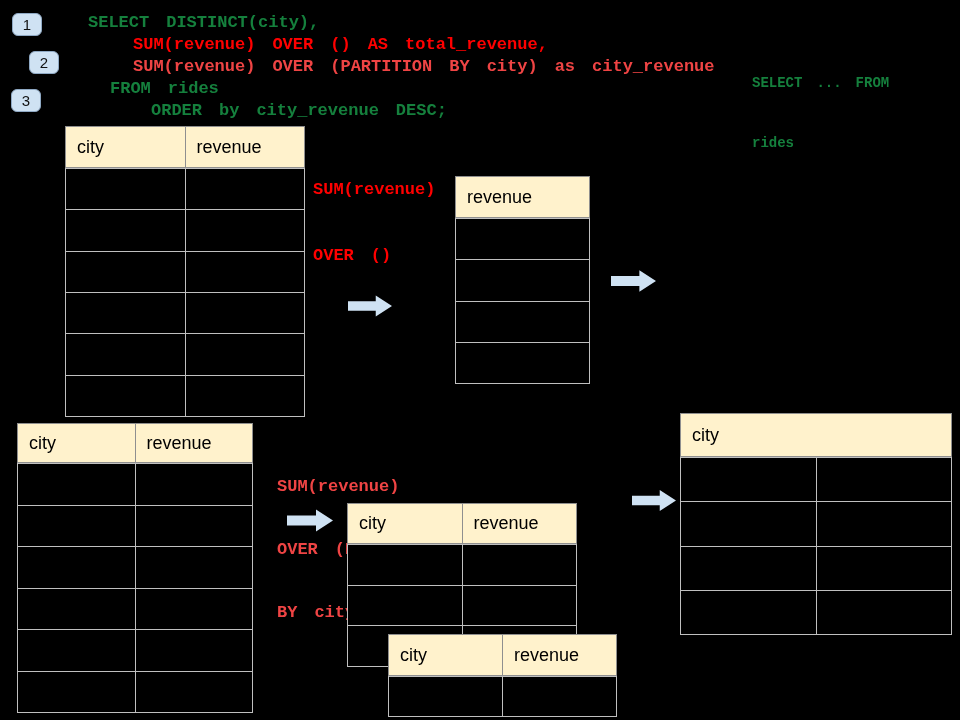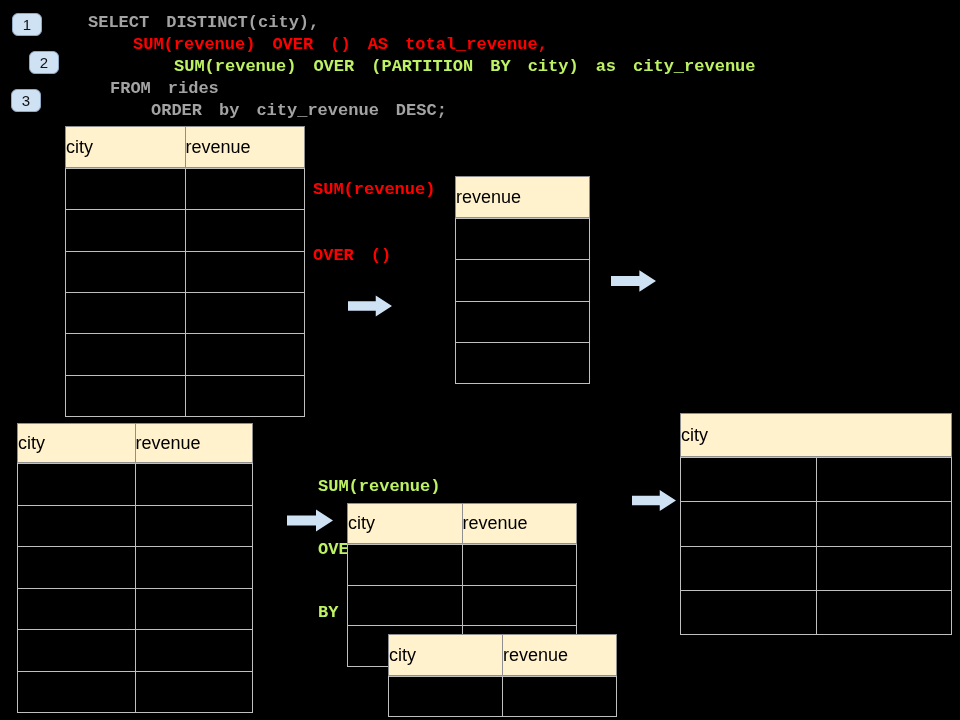--- a/index.html
+++ b/index.html
@@ -21,23 +21,23 @@
   #badge-2 { left:29px; top:51px; }
   #badge-3 { left:11px; top:89px; }
 
   
   .code {
     position:absolute; white-space:pre;
     font-family:"Liberation Mono", monospace;
     font-weight:bold; font-size:17px; line-height:22px;
     word-spacing:0.4em;
   }
-  .c-purple { color:#a3a3a3; }
+  .c-purple { color:#15803d; }
   .c-red    { color:#FF0000; }
-  .c-green  { color:#bef264;margin-left:41px; }
+  .c-green  { color:#ef4444; }
 
   #sql-line-1 { left:88px;  top:12px; }
   #sql-line-2 { left:133px; top:34px;text-align:center; }
   #sql-line-3 { left:133px; top:56px; }
   #sql-line-4 { left:110px; top:78px; }
   #sql-line-5 { left:110px; top:100px;margin-left:41px; }
 
   #side-note {
     left:752px; top:33px; font-size:14px; line-height:20px;
   }
@@ -55,21 +55,21 @@
 
   
   .dtable {
     position:absolute; display:flex; flex-direction:column;
     box-sizing:border-box;
   }
   .t-head { display:flex; flex:0 0 auto; }
   .t-hcell {
     flex:1; background:#FFF2CC; border:1px solid #8F8F8F;
     color:#000; font-size:18px; display:flex; align-items:center;
-    box-sizing:border-box;
+    padding-left:11px; box-sizing:border-box;
   }
   .t-hcell:not(:first-child) { margin-left:-1px; }
   .t-row { display:flex; flex:1 1 0; margin-top:-1px; }
   .t-head + .t-row { margin-top:0; }
   .t-cell {
     flex:1; background:#000; border:1px solid #BFBFBF; box-sizing:border-box;
   }
   .t-cell:not(:first-child) { margin-left:-1px; }
 
   #table-source-top       { left:65px;  top:126px; width:240px; height:291px; }
@@ -93,20 +93,24 @@
   <div class="badge" id="badge-1">1</div>
   <div class="badge" id="badge-2">2</div>
   <div class="badge" id="badge-3">3</div>
 
   <div class="code c-purple" id="sql-line-1">SELECT DISTINCT(city),</div>
   <div class="code c-red" id="sql-line-2">SUM(revenue) OVER () AS total_revenue,</div>
   <div class="code c-green" id="sql-line-3">SUM(revenue) OVER (PARTITION BY city) as city_revenue</div>
   <div class="code c-purple" id="sql-line-4">FROM rides</div>
   <div class="code c-purple" id="sql-line-5">ORDER by city_revenue DESC;</div>
 
+  <div class="code c-purple" id="side-note">
+    <div>SELECT ... FROM</div>
+    <div>rides</div>
+  </div>
 
   <div class="code c-red" id="annotation-total">
     <div>SUM(revenue)</div>
     <div>OVER ()</div>
   </div>
 
   <div class="code c-green" id="annotation-partition">
     <div>SUM(revenue)</div>
     <div>OVER (PARTITION</div>
     <div>BY city)</div>

